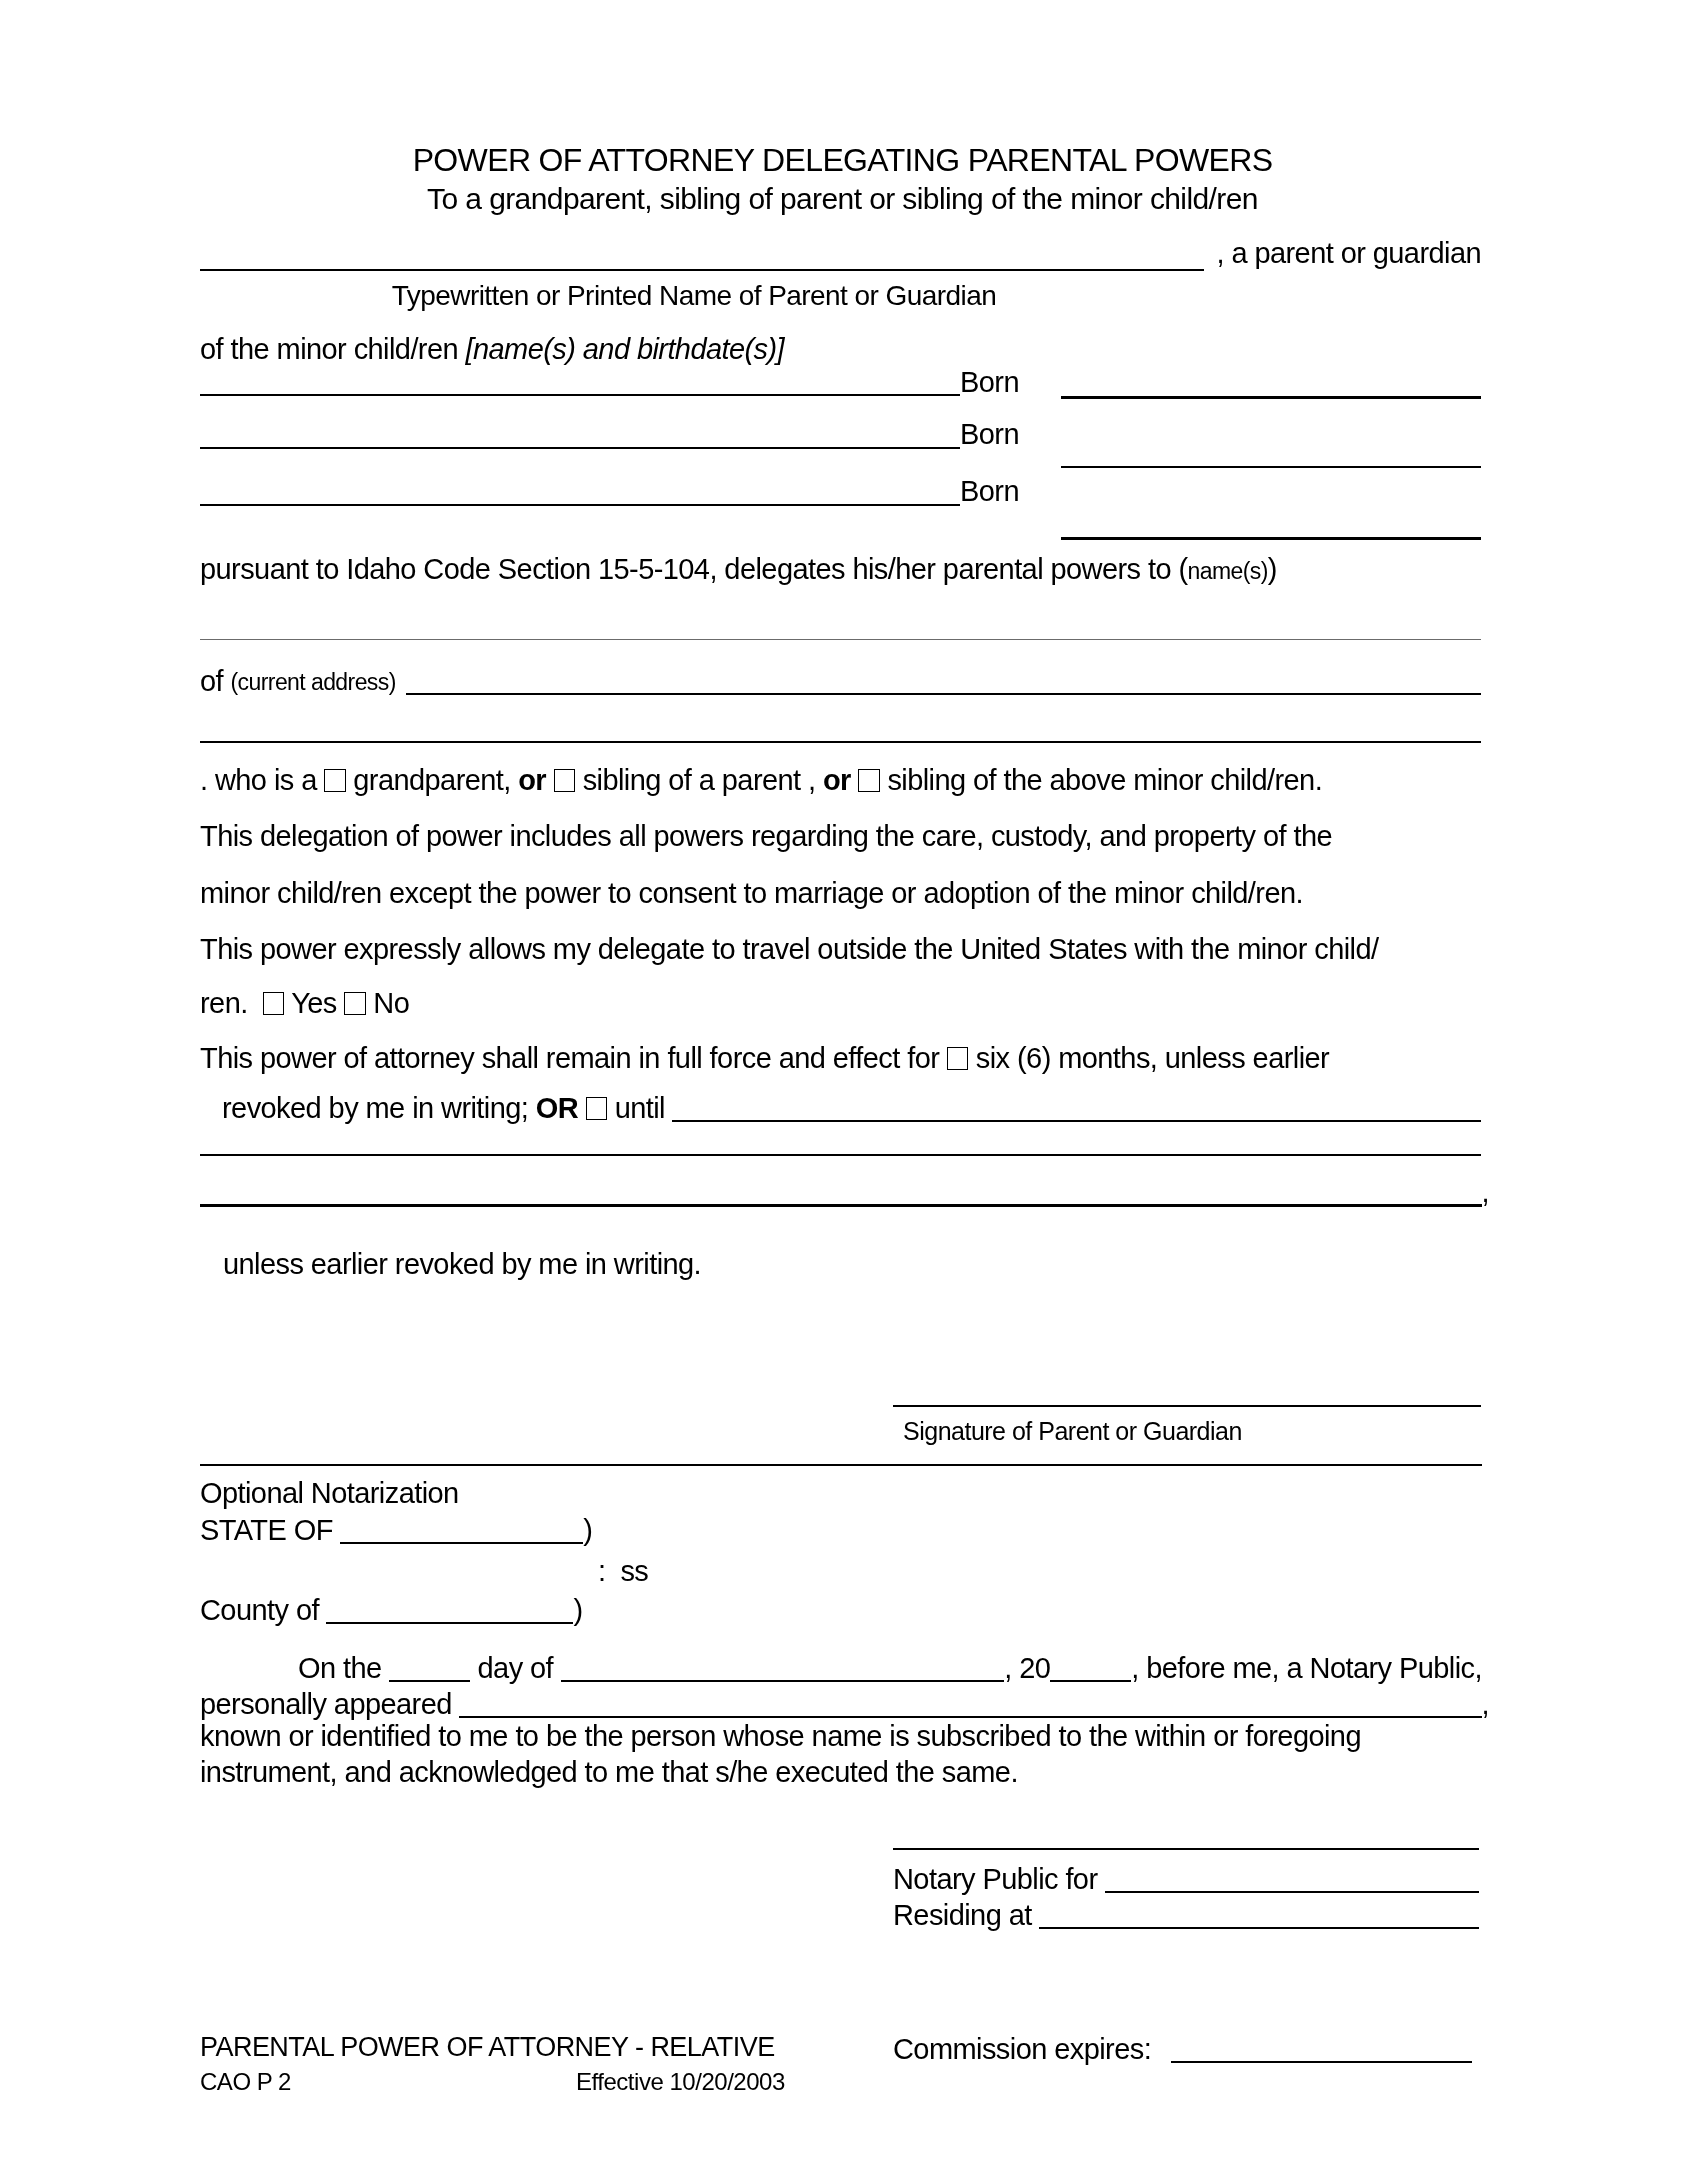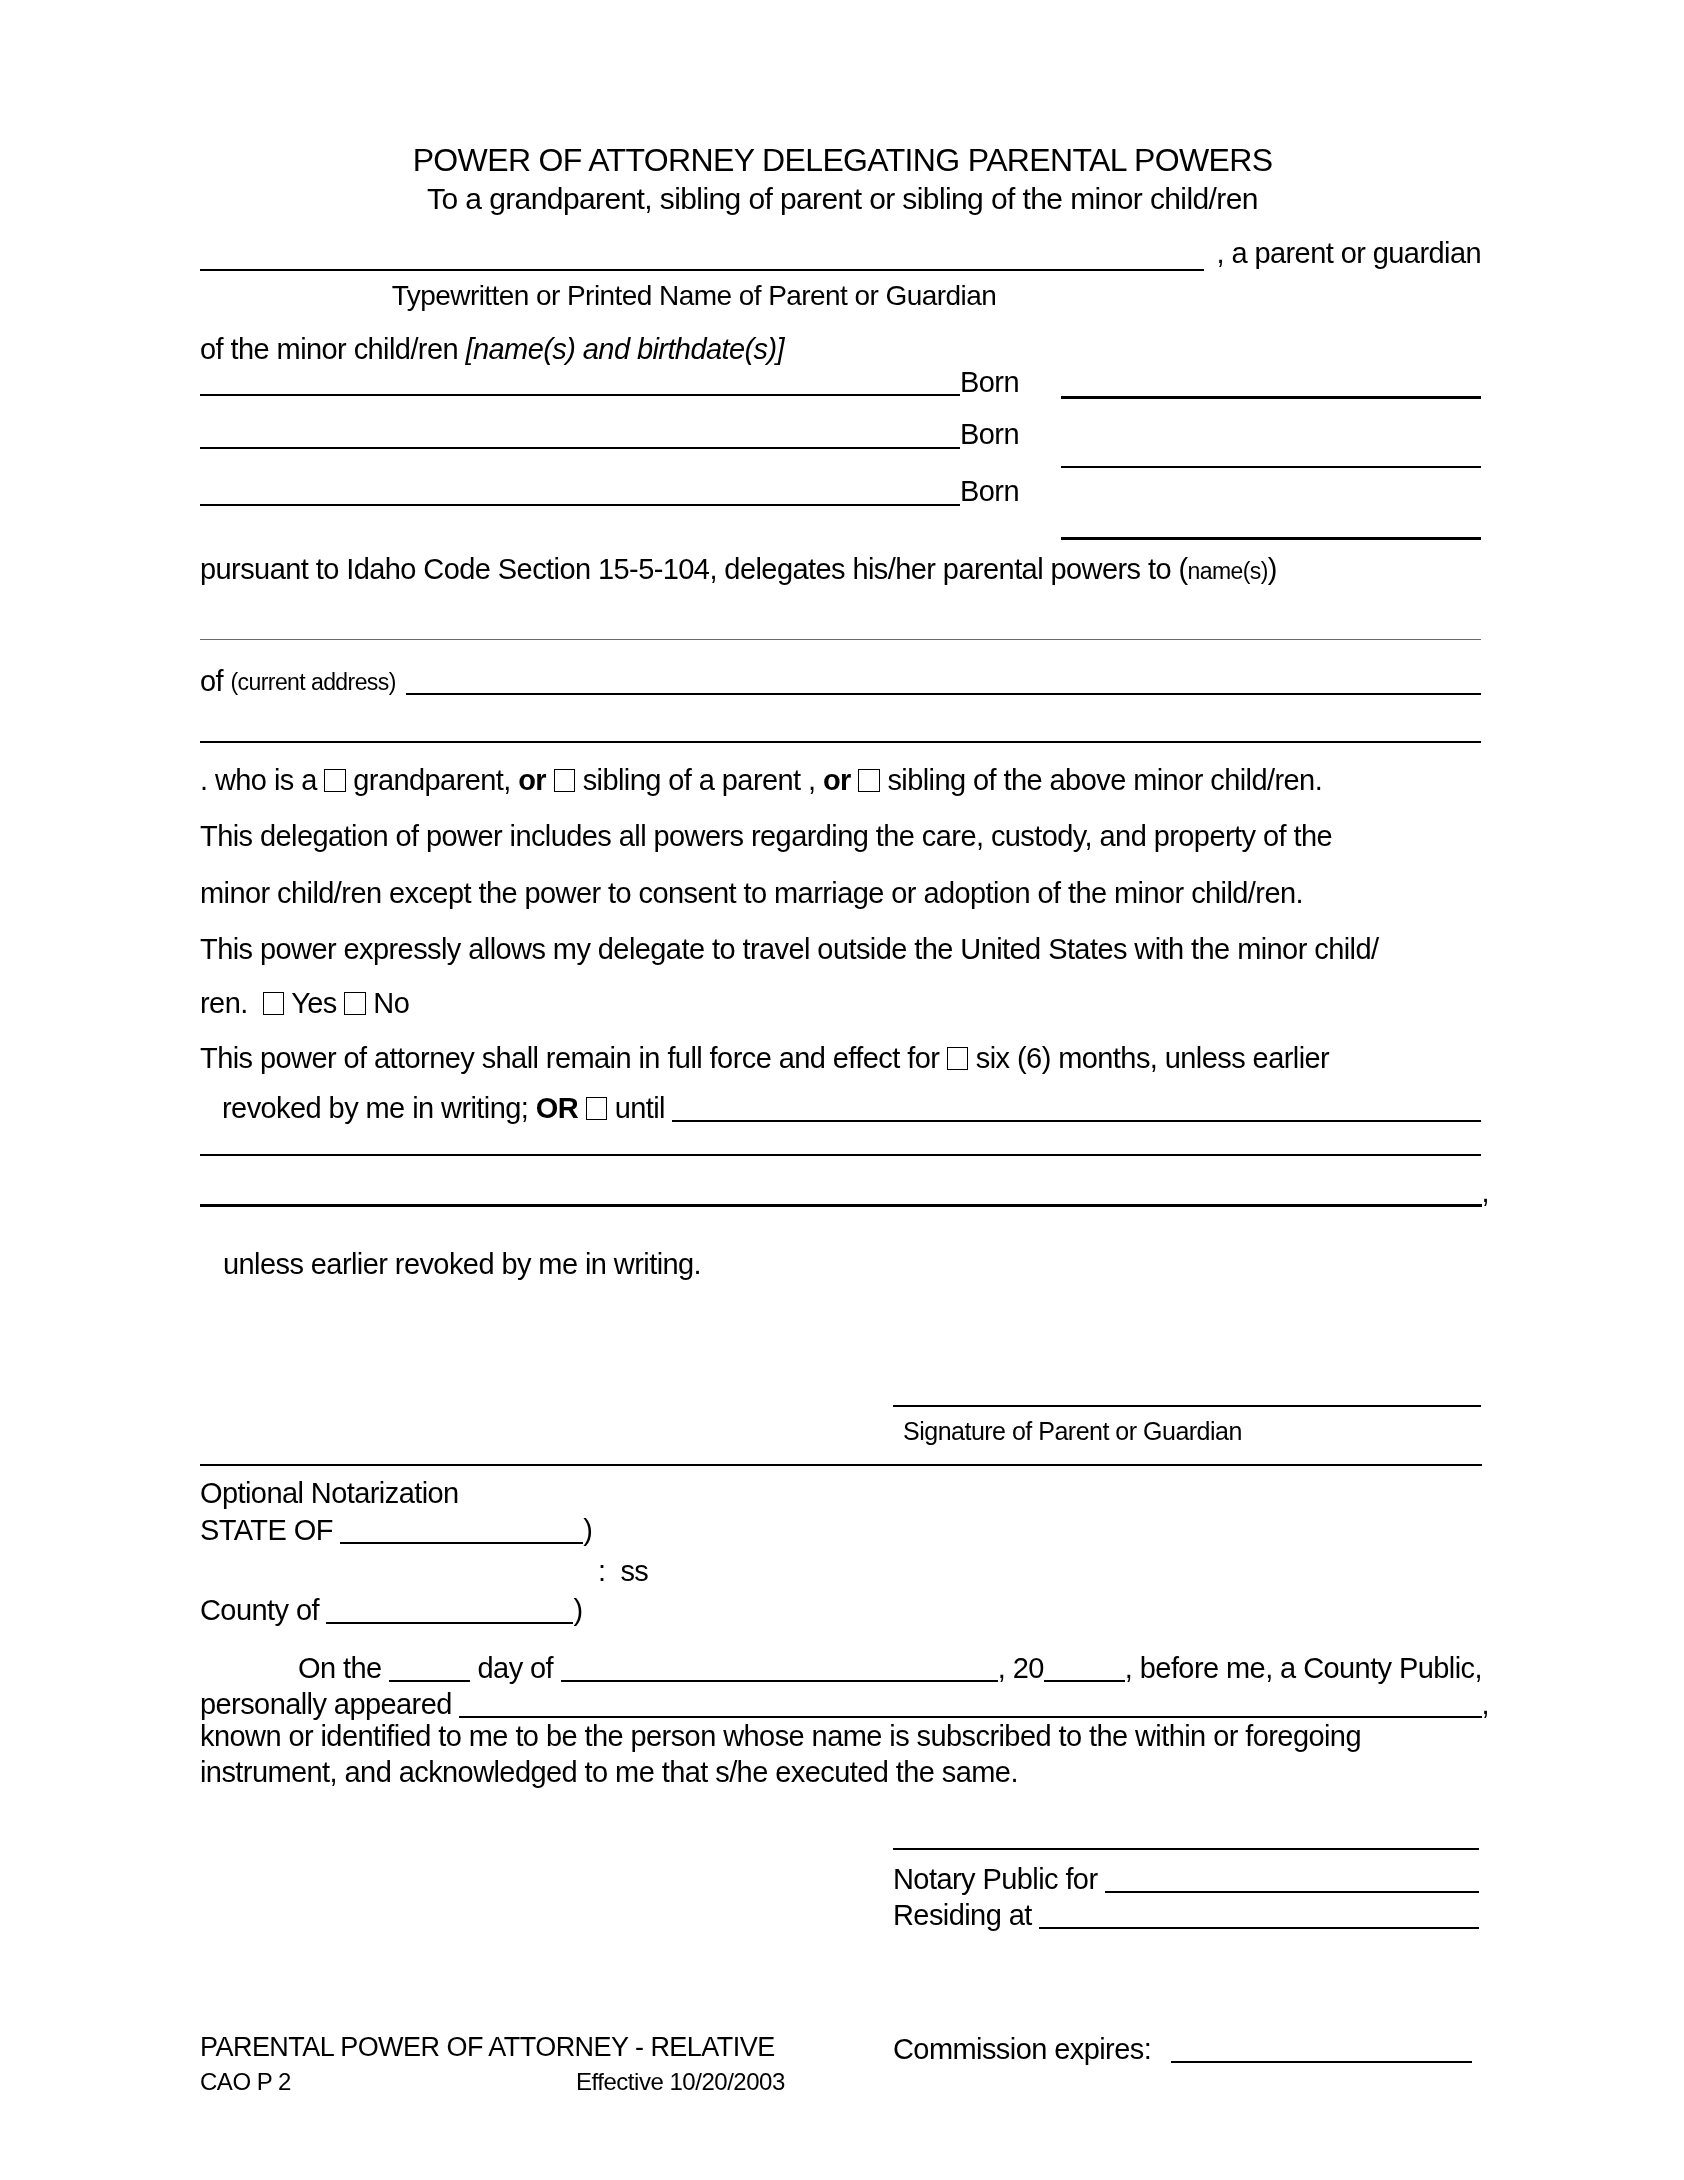--- a/index.html
+++ b/index.html
@@ -107,21 +107,21 @@
   <div class="line" style="left:598px;top:1554px;">:  ss</div>
   <div class="line" style="left:200px;top:1593px;"><span>County of </span><span class="useg" style="width:247px;"></span><span>)</span></div>
 
   <div class="row" style="left:298px;right:203px;top:1647px;height:39px;">
     <span>On the </span>
     <div class="useg" style="width:81px;margin-bottom:4.3px;"></div>
     <span> day of </span>
     <div class="ufill"></div>
     <span>, 20</span>
     <div class="useg" style="width:81px;margin-bottom:4.3px;"></div>
-    <span>, before me, a County Public,</span>
+    <span>, before me, a Notary Public,</span>
   </div>
 
   <div class="row" style="left:200px;right:196px;top:1683px;height:39px;">
     <span>personally appeared </span>
     <div class="ufill"></div>
     <span>,</span>
   </div>
 
   <div class="line" style="left:200px;top:1719px;">known or identified to me to be the person whose name is subscribed to the within or foregoing</div>
   <div class="line" style="left:200px;top:1755px;">instrument, and acknowledged to me that s/he executed the same.</div>

